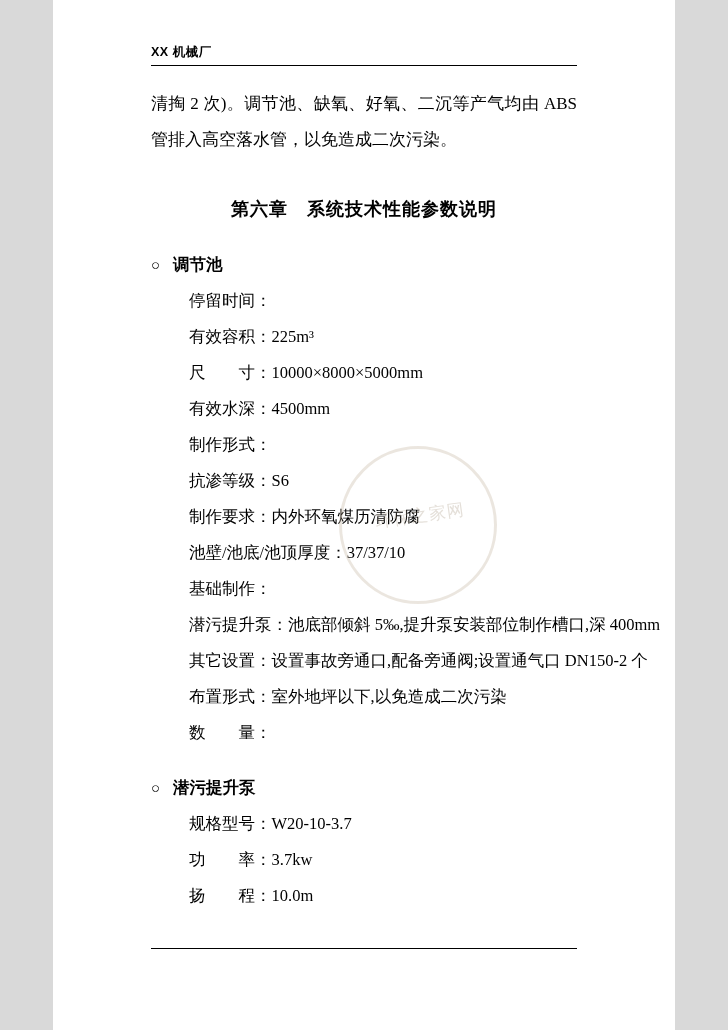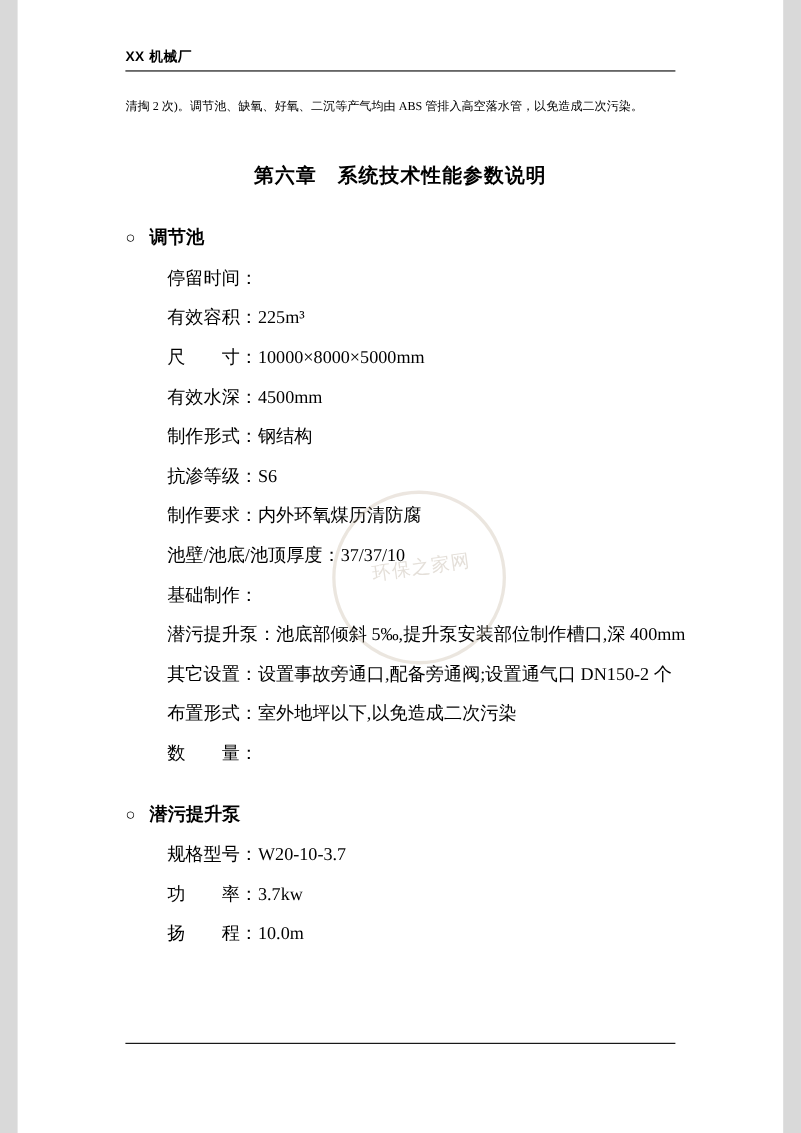--- a/index.html
+++ b/index.html
@@ -5,21 +5,21 @@
   html, body {
     margin: 0;
     padding: 0;
     background: #d9d9d9;
   }
   body {
     font-family: "Liberation Serif", "DejaVu Serif", serif;
   }
   .page {
     position: relative;
-    width: 696px;
+    width: 622px;
     height: 1030px;
     background: #ffffff;
     margin: 0 auto;
     overflow: hidden;
     box-sizing: border-box;
   }
   .content {
     position: absolute;
     left: 98px;
     right: 98px;
@@ -38,22 +38,22 @@
   }
   .body-area {
     margin-top: 20px;
     font-size: 16.5px;
     line-height: 36px;
     color: #000;
   }
   .para {
     text-align: justify;
     text-justify: inter-ideograph;
-    font-size: 11px;
-    line-height: 24px;
+    font-size: 17px;
+    line-height: 36px;
   }
   .chapter-title {
     text-align: center;
     font-weight: bold;
     font-size: 18px;
     margin-top: 34px;
     margin-bottom: 8px;
     letter-spacing: 1px;
     font-family: Liberation Mono, monospace;
   }
@@ -165,21 +165,20 @@
           <span class="spec-value">10000×8000×5000mm</span>
         </li>
         <li class="spec-item">
           <span class="spec-label">有效水深</span>
           <span class="spec-sep">：</span>
           <span class="spec-value">4500mm</span>
         </li>
         <li class="spec-item">
           <span class="spec-label">制作形式</span>
           <span class="spec-sep">：</span>
-          <span class="spec-value">钢结构</span>
         </li>
         <li class="spec-item">
           <span class="spec-label">抗渗等级</span>
           <span class="spec-sep">：</span>
           <span class="spec-value">S6</span>
         </li>
         <li class="spec-item">
           <span class="spec-label">制作要求</span>
           <span class="spec-sep">：</span>
           <span class="spec-value">内外环氧煤历清防腐</span>

